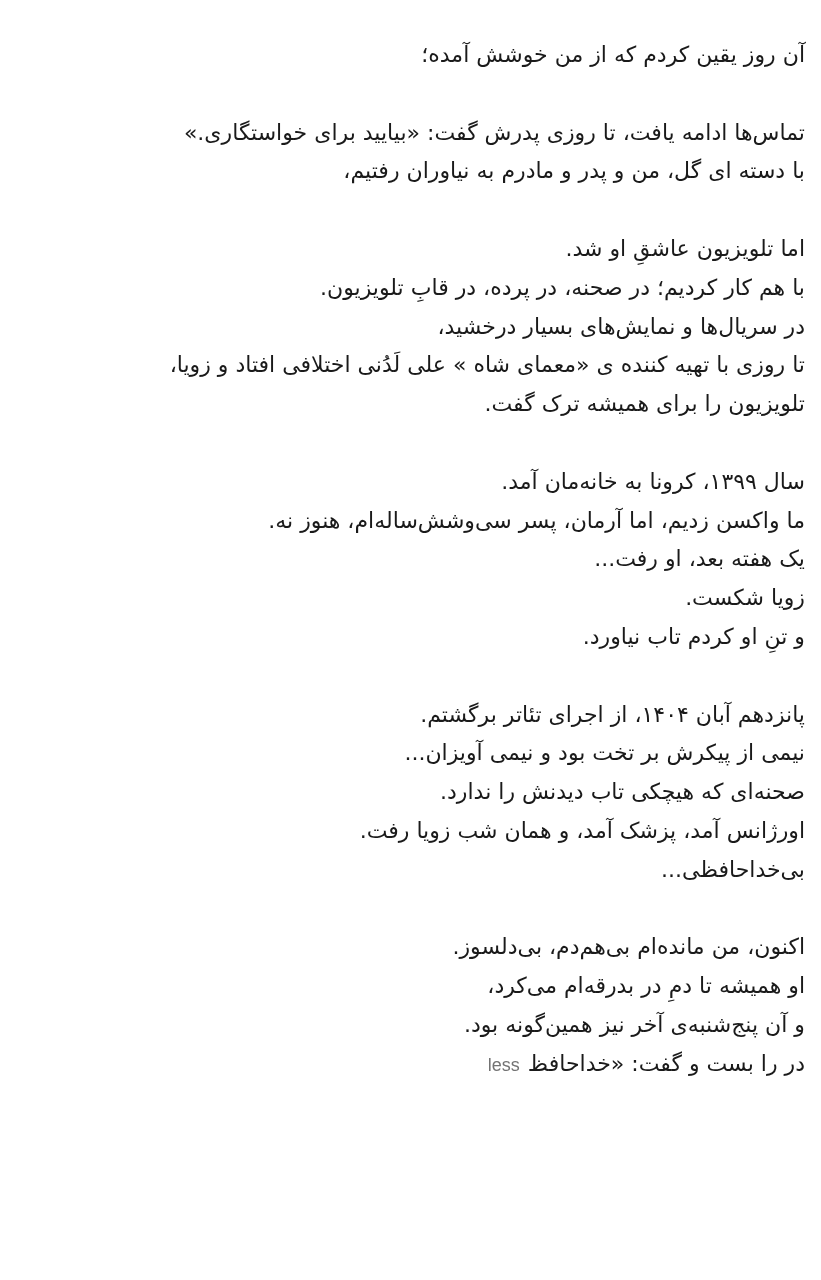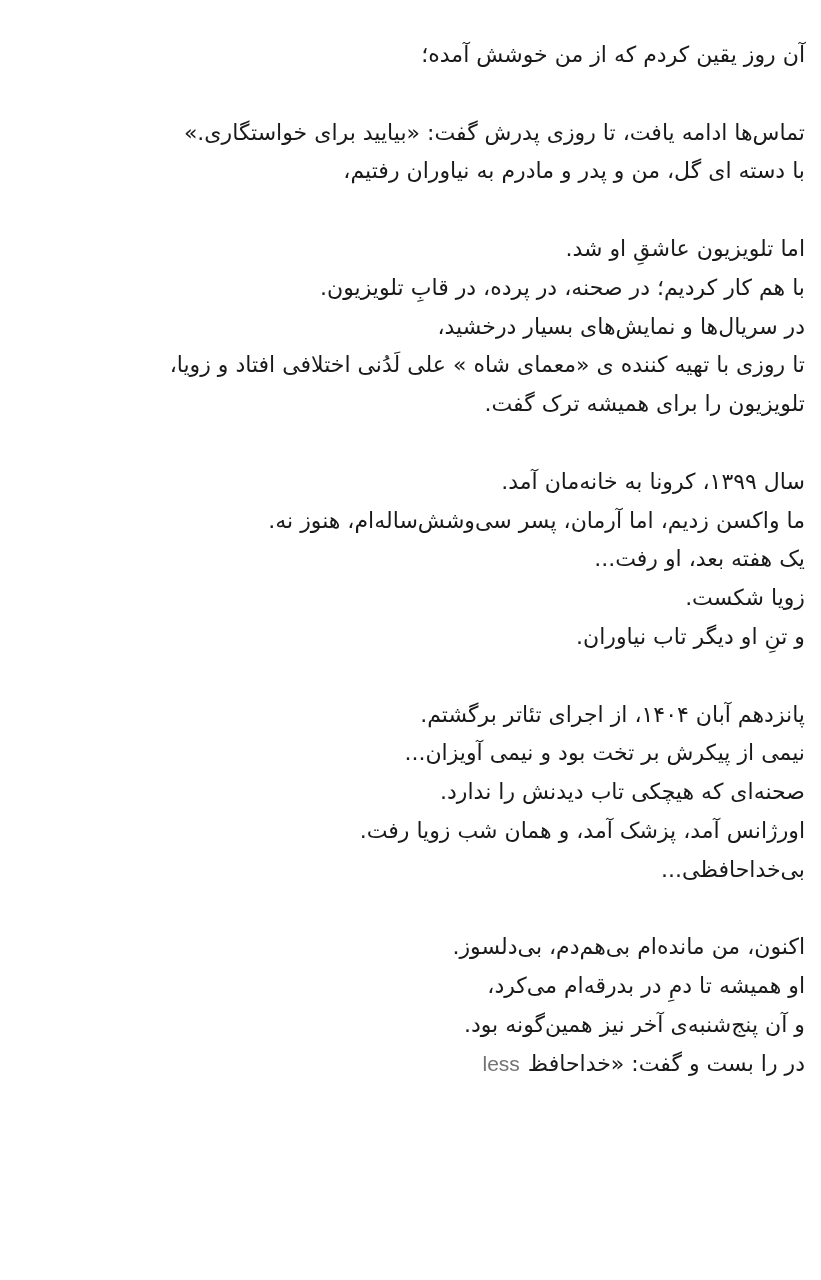--- a/index.html
+++ b/index.html
@@ -28,21 +28,21 @@
   .paragraph {
     margin: 0 0 38.8px 0;
   }
   .line {
     display: block;
     white-space: nowrap;
   }
   .less-link {
     color: #737373;
     font-family: "Liberation Sans", sans-serif;
-    font-size: 21px;
+    font-size: 18px;
     margin-right: 8px;
     cursor: pointer;
     direction: ltr;
     unicode-bidi: isolate;
   }
 </style>
 </head>
 <body>
 
 <div class="post-body">
@@ -62,21 +62,21 @@
     <span class="line">در سریال‌ها و نمایش‌های بسیار درخشید،</span>
     <span class="line">تا روزی با تهیه کننده ی «معمای شاه » علی لَدُنی اختلافی افتاد و زویا،</span>
     <span class="line">تلویزیون را برای همیشه ترک گفت.</span>
   </div>
 
   <div class="paragraph">
     <span class="line">سال ۱۳۹۹، کرونا به خانه‌مان آمد.</span>
     <span class="line">ما واکسن زدیم، اما آرمان، پسر سی‌وشش‌ساله‌ام، هنوز نه.</span>
     <span class="line">یک هفته بعد، او رفت...</span>
     <span class="line">زویا شکست.</span>
-    <span class="line">و تنِ او دیگر تاب نیاوران.</span>
+    <span class="line">و تنِ او کردم تاب نیاورد.</span>
   </div>
 
   <div class="paragraph">
     <span class="line">پانزدهم آبان ۱۴۰۴، از اجرای تئاتر برگشتم.</span>
     <span class="line">نیمی از پیکرش بر تخت بود و نیمی آویزان...</span>
     <span class="line">صحنه‌ای که هیچکی تاب دیدنش را ندارد.</span>
     <span class="line">اورژانس آمد، پزشک آمد، و همان شب زویا رفت.</span>
     <span class="line">بی‌خداحافظی...</span>
   </div>
 

